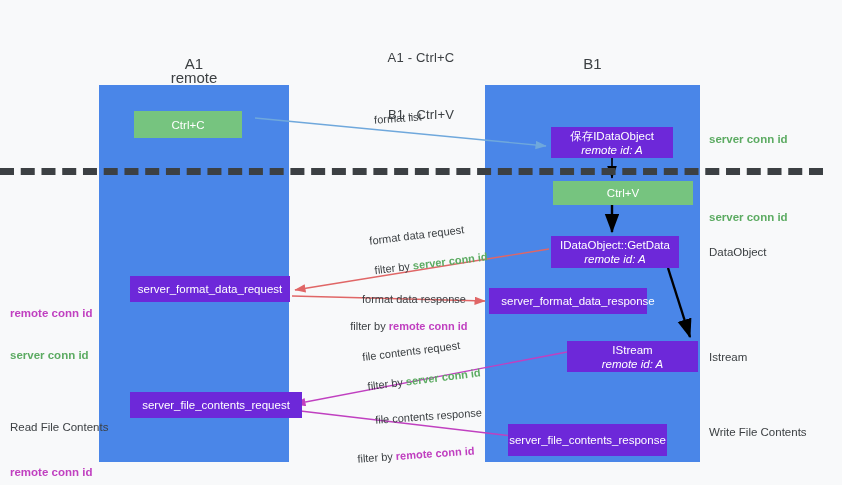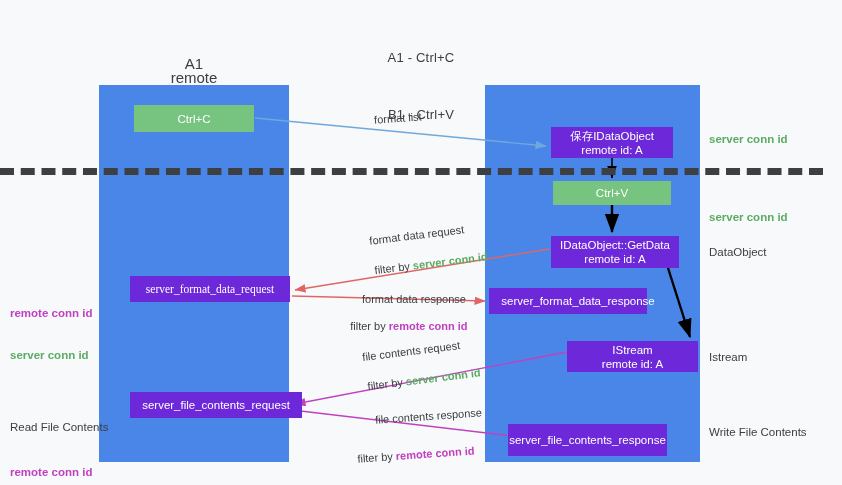--- a/index.html
+++ b/index.html
@@ -75,27 +75,27 @@
     align-items: center;
     justify-content: center;
     color: #ffffff;
     font-size: 11.5px;
     line-height: 14px;
     text-align: center;
     white-space: pre;
   }
   .node.green  { background: #76c47f; }
   .node.orange { background: #6d28d9; }
-  .node .l2 { font-size: 11.5px; }
-
-  #node-ctrl-c        { left: 134px; top: 105px;  width: 120px; height: 27px; }
+  .node .l2 { font-size: 11.5px; font-style: italic; }
+
+  #node-ctrl-c        { left: 134px; top: 111px;  width: 108px; height: 27px; }
   #node-save-idataobj { left: 551px; top: 127px;  width: 122px; height: 31px; }
-  #node-ctrl-v        { left: 553px; top: 181px;  width: 118px; height: 24px; }
+  #node-ctrl-v        { left: 553px; top: 181px;  width: 140px; height: 24px; }
   #node-getdata       { left: 551px; top: 236px;  width: 128px; height: 32px; }
-  #node-fmt-req       { left: 130px; top: 276px;  width: 160px; height: 26px; font-family: Liberation Serif, serif; }
+  #node-fmt-req       { left: 130px; top: 276px;  width: 160px; height: 26px; }
   #node-fmt-resp      { left: 489px; top: 288px;  width: 158px; height: 26px; padding-left: 20px; }
   #node-istream       { left: 567px; top: 341px;  width: 131px; height: 31px; }
   #node-file-req      { left: 130px; top: 392px;  width: 172px; height: 26px; }
   #node-file-resp     { left: 508px; top: 424px;  width: 159px; height: 32px; justify-content: center; }
 
   
   .side-note {
     position: absolute;
     font-size: 11.5px;
     line-height: 14px;
@@ -160,20 +160,21 @@
   <div class="title">
     <div>A1 - Ctrl+C</div>
     <div>B1 - Ctrl+V</div>
   </div>
 
   <div class="lane-head" id="lane-head-a1">
     <div>A1</div>
     <div>remote</div>
   </div>
   <div class="lane-head" id="lane-head-b1">
+    <div>B1</div>
   </div>
 
   <div class="lane" id="lane-a1"></div>
   <div class="lane" id="lane-b1"></div>
 
   <svg id="arrows" viewBox="0 0 842 485">
     <defs>
       <marker id="ah-blue" markerWidth="9" markerHeight="9" refX="7.5" refY="3" orient="auto">
         <path d="M0,0 L8,3 L0,6 z" fill="#6fa8dc"></path>
       </marker>

